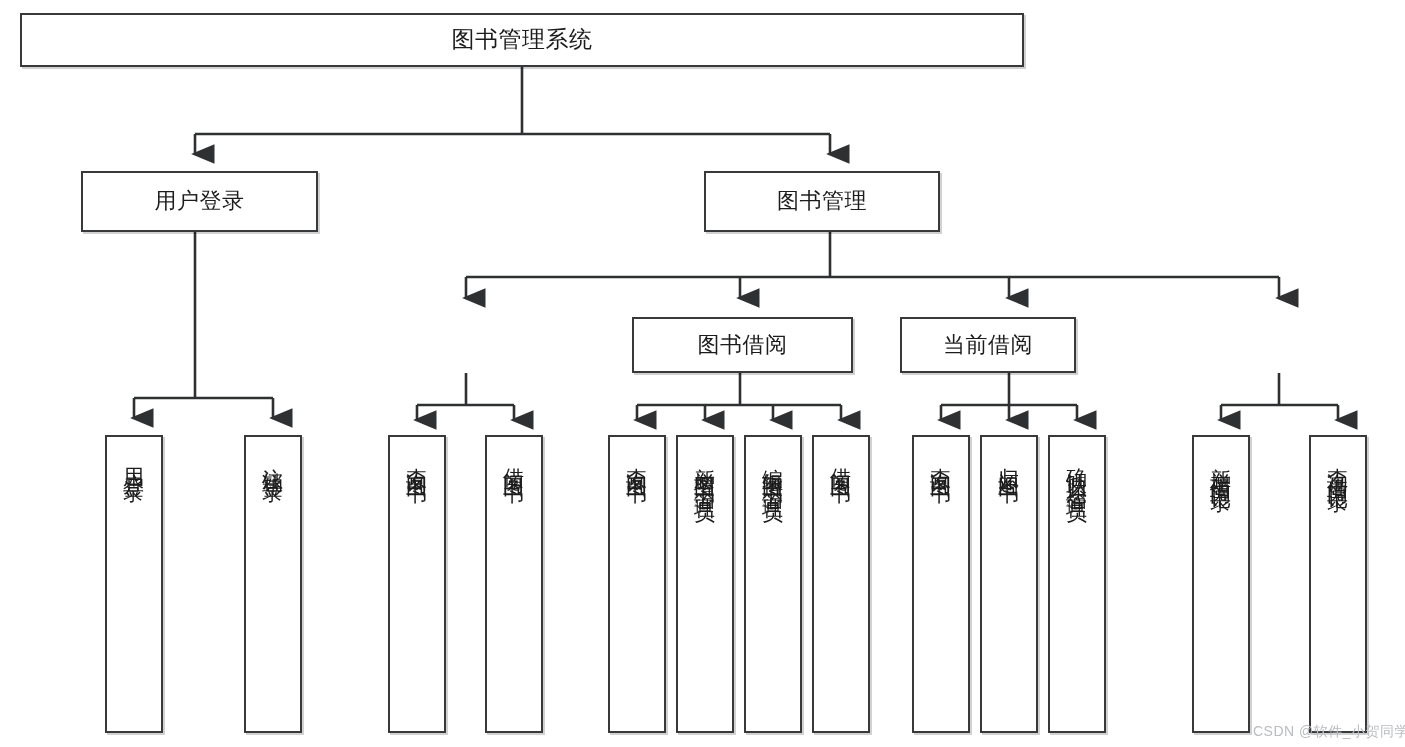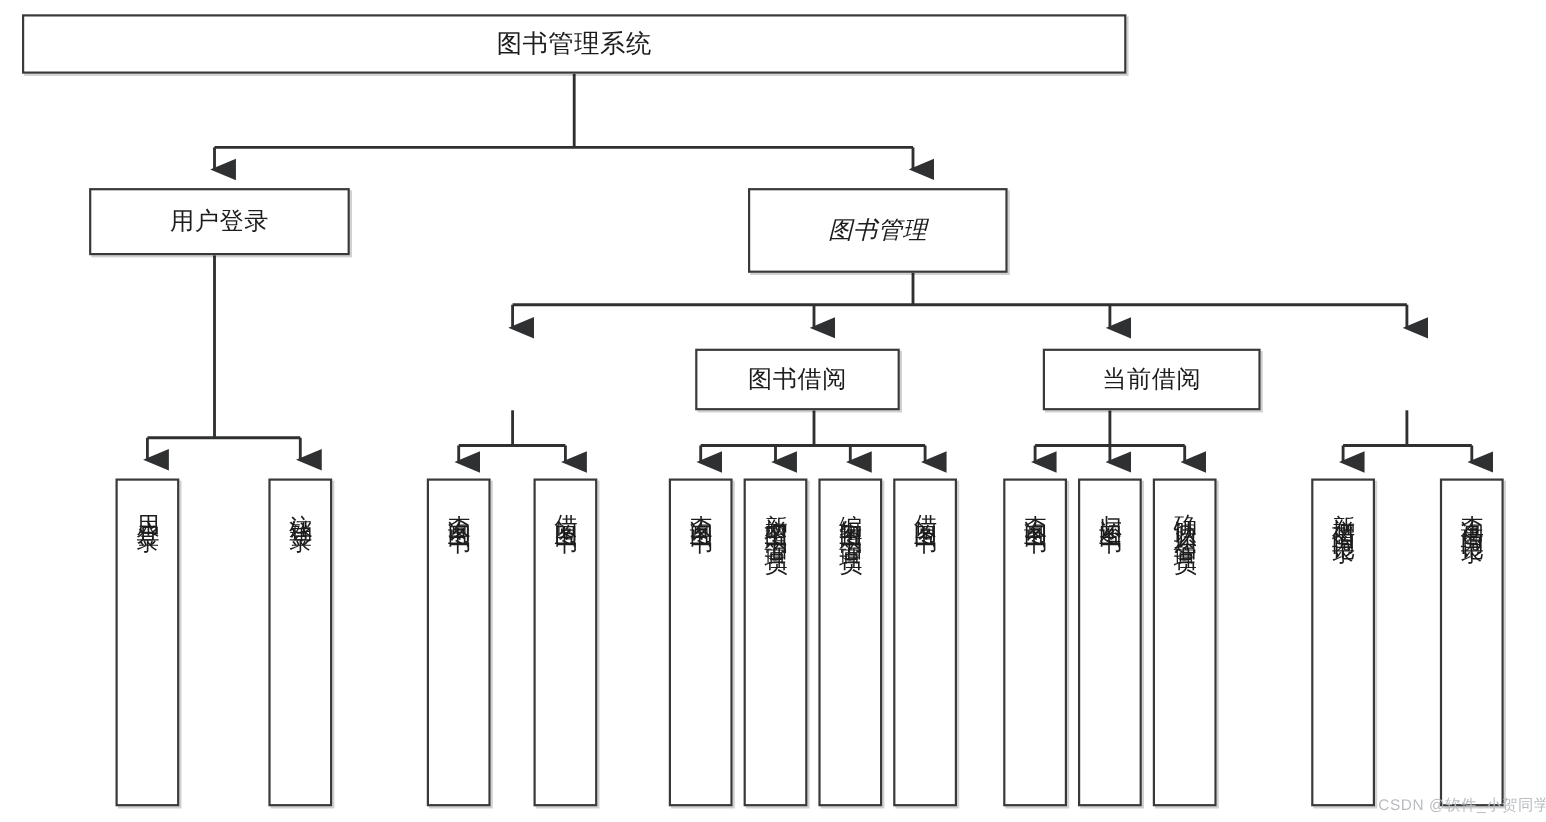--- a/index.html
+++ b/index.html
@@ -125,28 +125,28 @@
     </g>
   </svg>
 
   <div class="node root horiz" style="left:20px; top:13px; width:1004px; height:54px;">
     <span class="label">图书管理系统</span>
   </div>
 
   <div class="node horiz" style="left:81px; top:171px; width:237px; height:61px;">
     <span class="label">用户登录</span>
   </div>
-  <div class="node horiz" style="left:680px; top:171px; width:236px; height:77px;font-style:italic;">
+  <div class="node horiz" style="left:704px; top:171px; width:236px; height:61px;">
     <span class="label">图书管理</span>
   </div>
 
-  <div class="node horiz" style="left:632px; top:317px; width:186px; height:56px;">
+  <div class="node horiz" style="left:632px; top:317px; width:221px; height:56px;">
     <span class="label">图书借阅</span>
   </div>
-  <div class="node horiz" style="left:900px; top:317px; width:198px; height:56px;margin-left:48px;">
+  <div class="node horiz" style="left:900px; top:317px; width:176px; height:56px;">
     <span class="label">当前借阅</span>
   </div>
 
   <div class="node vert" style="left:105px; top:435px; width:58px; height:298px;">
     <span class="label">用户登录</span>
   </div>
   <div class="node vert" style="left:244px; top:435px; width:58px; height:298px;">
     <span class="label">注销登录</span>
   </div>
 

